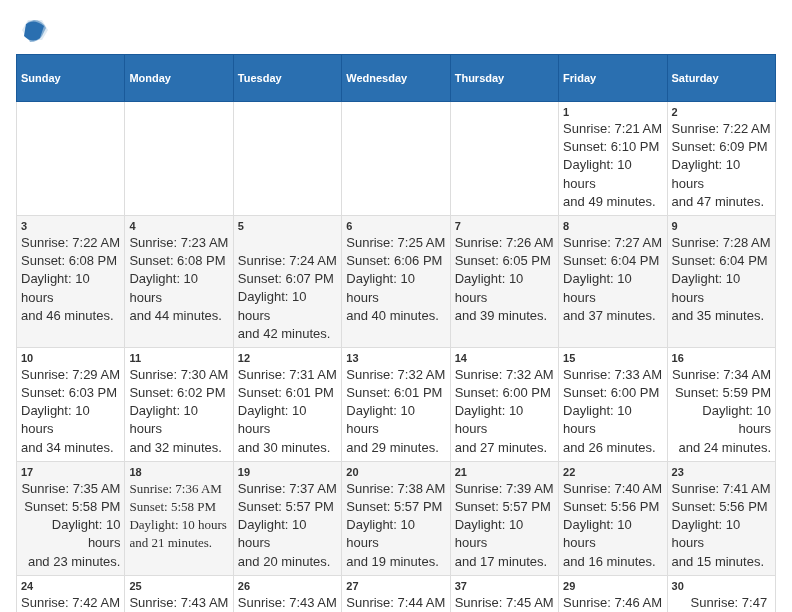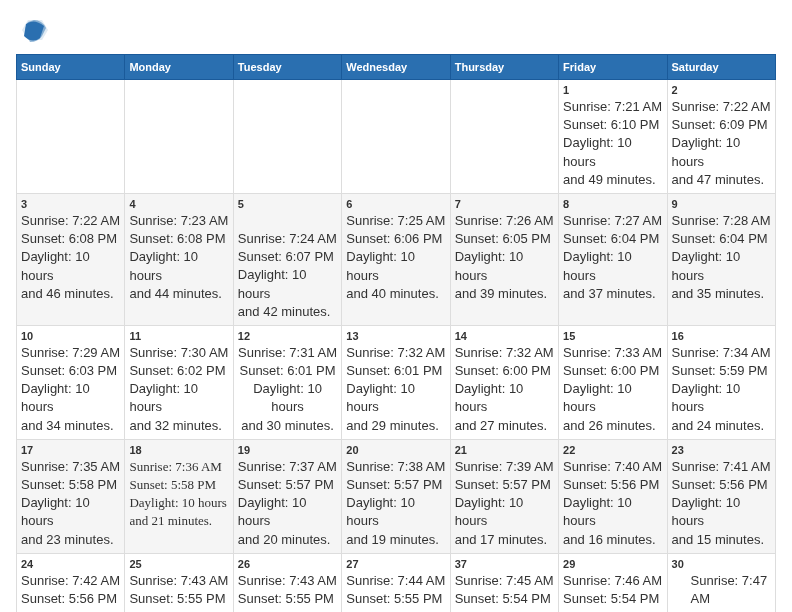--- a/index.html
+++ b/index.html
@@ -65,21 +65,21 @@
       width: 100%;
       table-layout: fixed;
     }
     .calendar thead tr {
       background-color: #2a6fb0;
     }
     .calendar thead th {
       color: #fff;
       font-size: 11px;
       font-weight: bold;
-      padding: 6px 4px;
+      padding: 17px 4px;
       text-align: left;
       border: 1px solid #1a5a9a;
     }
     .calendar tbody tr {
       border-bottom: 1px solid #ccc;
     }
     .calendar tbody td {
       vertical-align: top;
       padding: 4px 4px;
       border: 1px solid #ddd;
@@ -223,21 +223,21 @@
           </td>
           <td>
             <span class="day-num">11</span>
             <div class="day-info" style="white-space: pre-line;">Sunrise: 7:30 AM
 Sunset: 6:02 PM
 Daylight: 10 hours
 and 32 minutes.</div>
           </td>
           <td>
             <span class="day-num">12</span>
-            <div class="day-info" style="white-space: pre-line; text-align: center;">Sunrise: 7:31 AM
+            <div class="day-info" style="white-space: pre-line;">Sunrise: 7:31 AM
 Sunset: 6:01 PM
 Daylight: 10 hours
 and 30 minutes.</div>
           </td>
           <td>
             <span class="day-num">13</span>
             <div class="day-info" style="white-space: pre-line;">Sunrise: 7:32 AM
 Sunset: 6:01 PM
 Daylight: 10 hours
 and 29 minutes.</div>
@@ -251,30 +251,30 @@
           </td>
           <td>
             <span class="day-num">15</span>
             <div class="day-info" style="white-space: pre-line;">Sunrise: 7:33 AM
 Sunset: 6:00 PM
 Daylight: 10 hours
 and 26 minutes.</div>
           </td>
           <td>
             <span class="day-num">16</span>
-            <div class="day-info" style="white-space: pre-line;">Sunrise: 7:34 AM
+            <div class="day-info" style="white-space: pre-line; text-align: right;">Sunrise: 7:34 AM
 Sunset: 5:59 PM
 Daylight: 10 hours
 and 24 minutes.</div>
           </td>
         </tr>
         <tr>
           <td>
             <span class="day-num">17</span>
-            <div class="day-info" style="white-space: pre-line;">Sunrise: 7:35 AM
+            <div class="day-info" style="white-space: pre-line; text-align: right;">Sunrise: 7:35 AM
 Sunset: 5:58 PM
 Daylight: 10 hours
 and 23 minutes.</div>
           </td>
           <td>
             <span class="day-num">18</span>
             <div class="day-info" style="white-space: pre-line; font-family: Liberation Serif, serif;">Sunrise: 7:36 AM
 Sunset: 5:58 PM
 Daylight: 10 hours
 and 21 minutes.</div>

